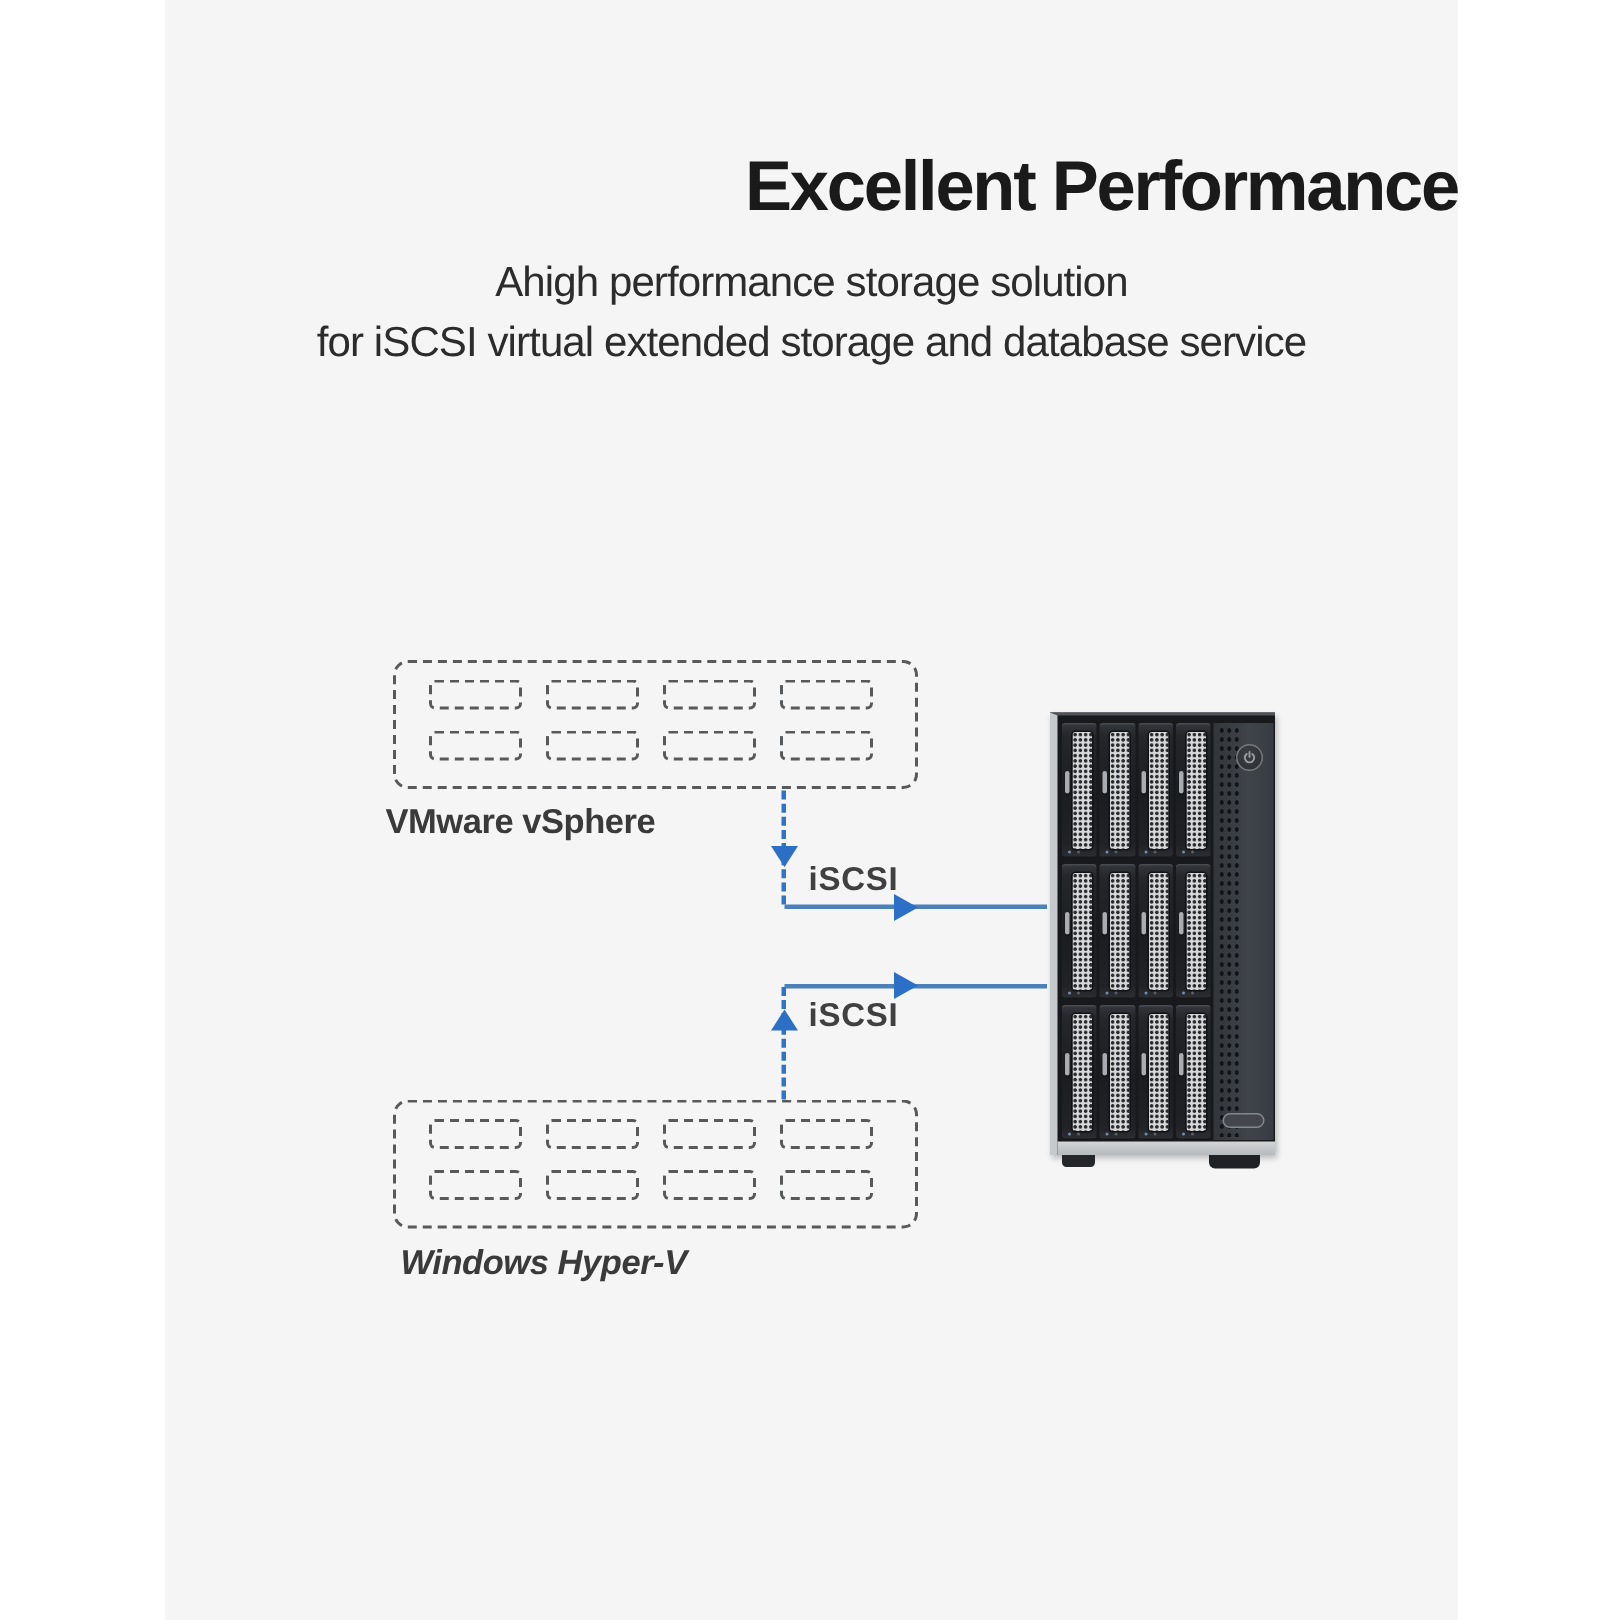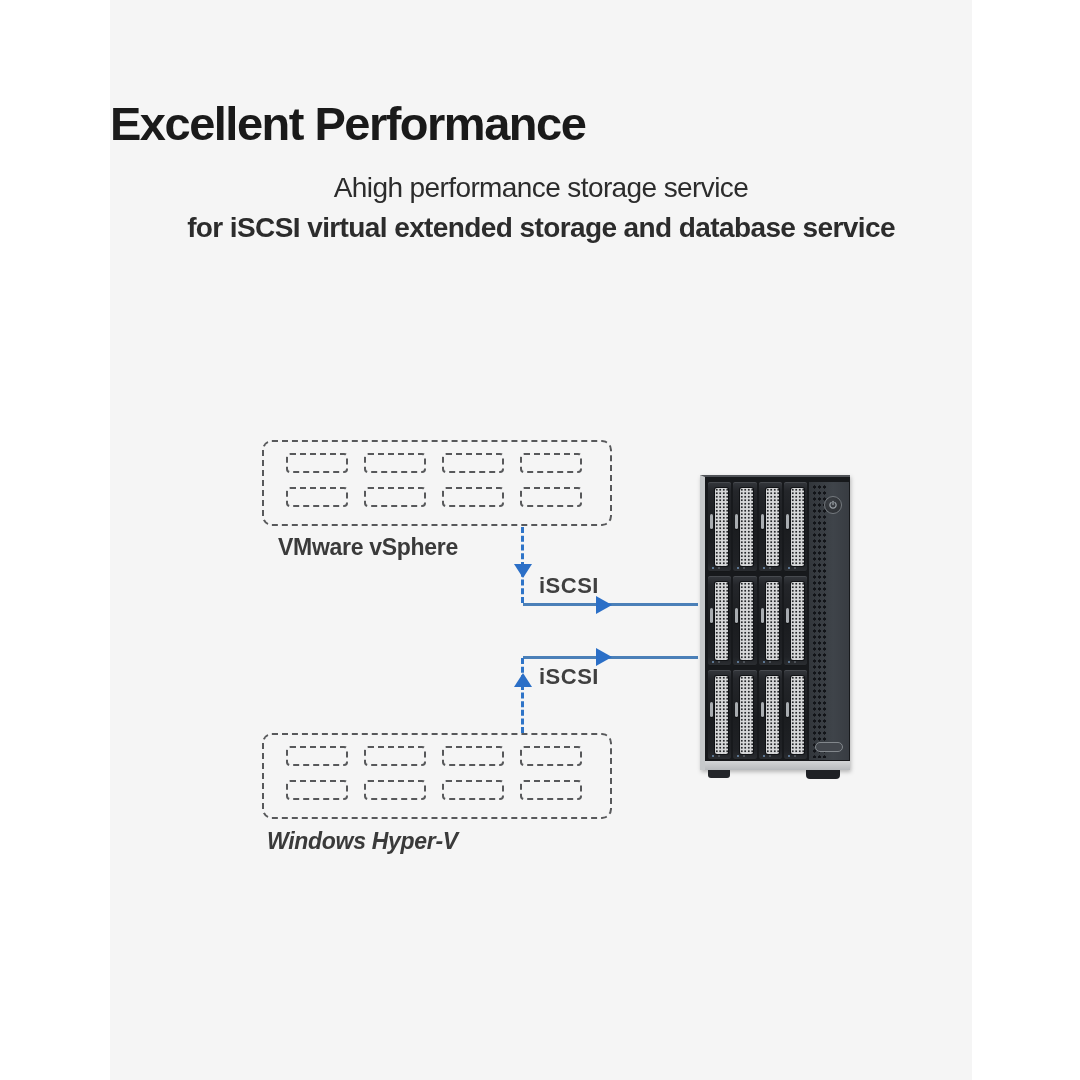--- a/index.html
+++ b/index.html
@@ -4,44 +4,44 @@
 <style>
   html,body{margin:0;padding:0;background:#ffffff;}
   .stage{
     position:relative;width:1080px;height:1080px;overflow:hidden;
     font-family:"Liberation Sans",sans-serif;background:#ffffff;
   }
   .panel{position:absolute;left:110px;top:0;width:862px;height:1080px;background:#f5f5f5;}
 
   
   .title{
-    position:absolute;left:110px;top:96px;width:862px;text-align:left;
+    position:absolute;left:110px;top:96px;width:862px;text-align:right;
     font-size:47px;font-weight:700;color:#1a1a1a;letter-spacing:-1.5px;
   }
   .sub{position:absolute;left:60px;width:962px;text-align:center;color:#2c2c2c;
        font-size:28px;font-weight:400;letter-spacing:-0.6px;}
   .sub1{top:172px;}
-  .sub2{top:212px;font-weight:bold;}
+  .sub2{top:212px;}
 
   
   .cluster{
     position:absolute;left:262px;width:350px;height:86px;box-sizing:border-box;
     border:2px dashed #58595b;border-radius:10px;background:transparent;
   }
   .cluster-vmware{top:440px;}
   .cluster-hyperv{top:733px;}
   .slots{
     position:absolute;left:22px;top:11px;display:grid;
     grid-template-columns:repeat(4,62px);grid-auto-rows:20px;gap:14px 16px;
   }
   .slot{box-sizing:border-box;border:2px dashed #58595b;border-radius:4px;}
   .cluster-label{
     position:absolute;font-size:23px;font-weight:700;color:#3a3a3a;letter-spacing:-0.3px;
   }
-  .label-vmware{left:278px;top:534px;}
+  .label-vmware{left:257px;top:534px;}
   .label-hyperv{left:267px;top:828px;font-style:italic;}
 
   
   .vline{position:absolute;width:0;border-left:3px dashed #2e74c8;}
   .vline1{left:521px;top:527px;height:76px;}
   .vline2{left:521px;top:658px;height:75px;}
   .hline{position:absolute;height:3px;background:#4b80b8;}
   .hline1{left:523px;top:603px;width:175px;}
   .hline2{left:523px;top:656px;width:175px;}
   .arrow{position:absolute;width:0;height:0;}
@@ -115,21 +115,21 @@
   .foot-left{left:8px;top:295px;width:22px;height:8px;border-radius:0 0 3px 3px;}
   .foot-right{left:106px;top:295px;width:34px;height:9px;border-radius:0 0 4px 4px;background:#1f2125;}
 </style>
 </head>
 <body>
 
 <div class="stage">
   <div class="panel"></div>
 
   <div class="title">Excellent Performance</div>
-  <div class="sub sub1">Ahigh performance storage service</div>
+  <div class="sub sub1">Ahigh performance storage solution</div>
   <div class="sub sub2">for iSCSI virtual extended storage and database service</div>
 
   <div class="cluster cluster-vmware">
     <div class="slots">
         <div class="slot"></div>
         <div class="slot"></div>
         <div class="slot"></div>
         <div class="slot"></div>
         <div class="slot"></div>
         <div class="slot"></div>

